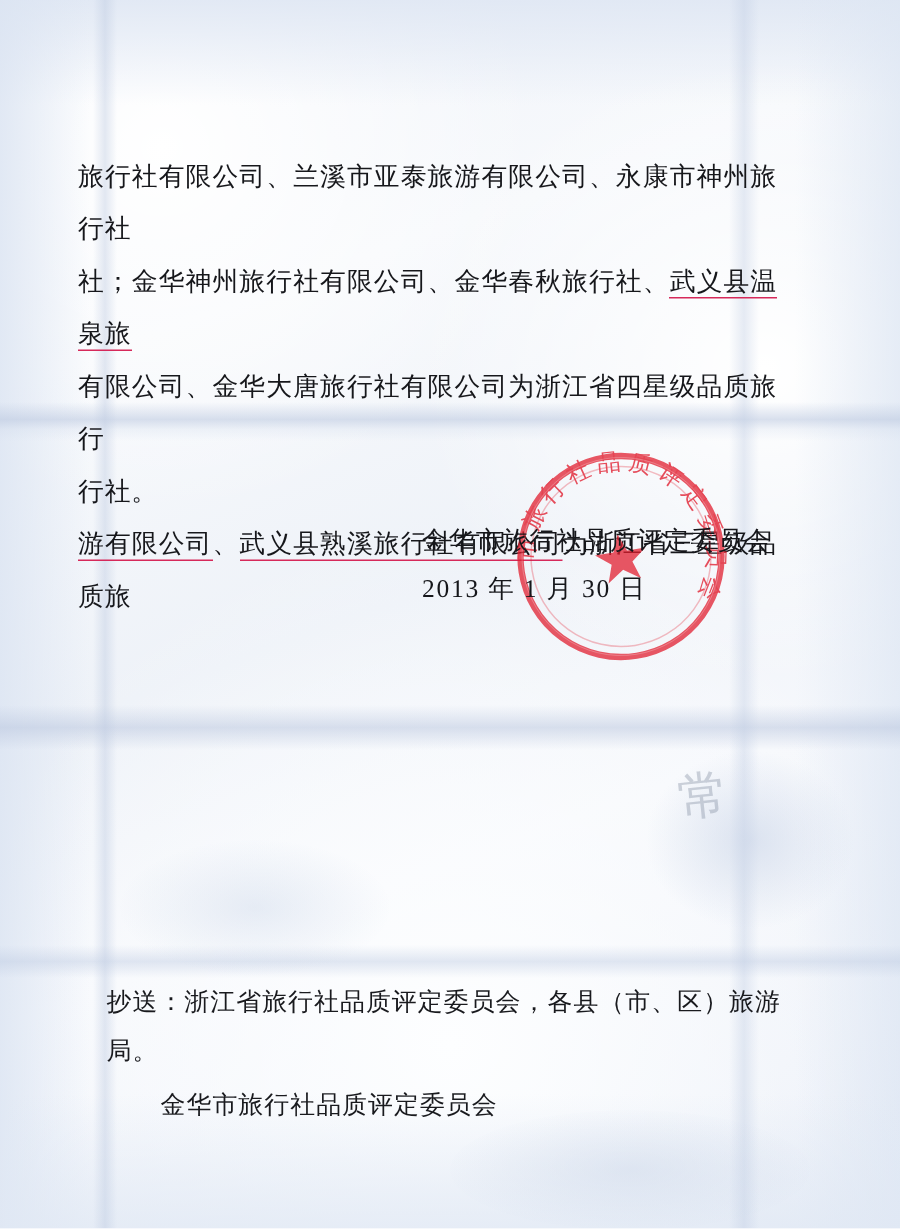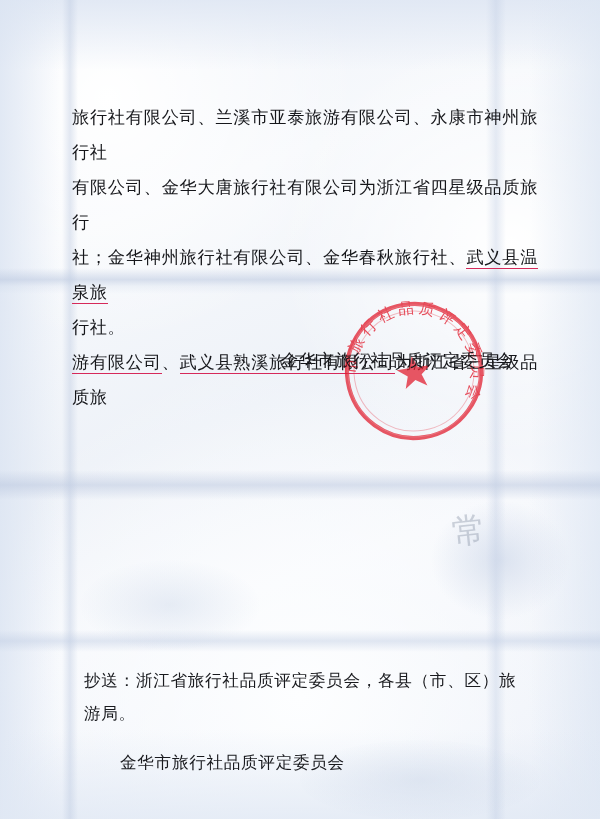--- a/index.html
+++ b/index.html
@@ -80,21 +80,21 @@
   .smudge-a { left: 430px; top: 500px; width: 140px; height: 120px;
     background: radial-gradient(ellipse at center, rgba(196,208,229,0.55) 0%, rgba(255,255,255,0) 70%); }
   .smudge-b { left: 80px; top: 560px; width: 180px; height: 90px;
     background: radial-gradient(ellipse at center, rgba(200,212,231,0.4) 0%, rgba(255,255,255,0) 72%); }
   .smudge-c { left: 300px; top: 740px; width: 240px; height: 80px;
     background: radial-gradient(ellipse at center, rgba(203,214,232,0.45) 0%, rgba(255,255,255,0) 75%); }
 
   
   .doc-text {
     position: absolute;
-    left: 72px;
+    left: 52px;
     top: 100px;
     width: 466px;
     font-family: "Liberation Serif", "DejaVu Serif", serif;
     font-size: 17.2px;
     line-height: 35px;
     color: #16171b;
     letter-spacing: 0.6px;
     text-align: justify;
   }
   .doc-text p {
@@ -141,21 +141,21 @@
     position: absolute;
     left: 68px;
     top: 648px;
     width: 470px;
     font-family: "Liberation Serif", "DejaVu Serif", serif;
     font-size: 16.6px;
     line-height: 33px;
     color: #191a1e;
     letter-spacing: 0.7px;
   }
-  .cc-block p { margin: 16px; }
+  .cc-block p { margin: 3px; }
   .cc-line2 { padding-left: 36px; }
 
   
   .pencil-mark {
     position: absolute;
     left: 452px;
     top: 508px;
     font-family: "Liberation Serif", "DejaVu Serif", serif;
     font-size: 34px;
     color: rgba(120,132,152,0.35);
@@ -177,22 +177,22 @@
   <div class="fold fold-h2"></div>
   <div class="fold fold-h3"></div>
   <div class="fold fold-v1"></div>
   <div class="fold fold-v2"></div>
   <div class="smudge smudge-a"></div>
   <div class="smudge smudge-b"></div>
   <div class="smudge smudge-c"></div>
 
   <div class="doc-text">
     <p>旅行社有限公司、兰溪市亚泰旅游有限公司、永康市神州旅行社</p>
+    <p><span>社；金华神州旅行社有限公司、金华春秋旅行社、</span><span class="underline-red">武义县温泉旅</span></p>
     <p>有限公司、金华大唐旅行社有限公司为浙江省四星级品质旅行</p>
-    <p><span>社；金华神州旅行社有限公司、金华春秋旅行社、</span><span class="underline-red">武义县温泉旅</span></p>
     <p>行社。</p>
     <p><span class="underline-red">游有限公司</span><span>、</span><span class="underline-red">武义县熟溪旅行社有限公司</span><span>为浙江省三星级品质旅</span></p>
   </div>
 
   <div class="seal">
     <svg width="152" height="152" viewBox="0 0 152 152" xmlns="http://www.w3.org/2000/svg">
       <defs>
         <path id="sealArc" d="M 76,76 m -58,0 a 58,58 0 1,1 116,0 a 58,58 0 1,1 -116,0"></path>
       </defs>
       <circle cx="76" cy="76" r="67" fill="none" stroke="#e11d2e" stroke-width="4.2" opacity="0.9"></circle>
@@ -202,20 +202,21 @@
       </text>
       <g transform="translate(76,78)">
         <polygon fill="#e11d2e" opacity="0.9" points="0,-17 4.6,-5.4 17,-5.4 7,2.4 11,14.5 0,7 -11,14.5 -7,2.4 -17,-5.4 -4.6,-5.4"></polygon>
       </g>
       <ellipse cx="76" cy="76" rx="66" ry="66" fill="none" stroke="#ffffff" stroke-width="0.6" opacity="0.25"></ellipse>
     </svg>
   </div>
 
   <div class="signature-block">
     <div>金华市旅行社品质评定委员会</div>
+    <div class="sig-date">2013 年 1 月 30 日</div>
   </div>
 
   <div class="pencil-mark">常</div>
 
   <div class="cc-block">
     <p>抄送：浙江省旅行社品质评定委员会，各县（市、区）旅游局。</p>
     <p class="cc-line2">金华市旅行社品质评定委员会</p>
   </div>
 
 </div>

